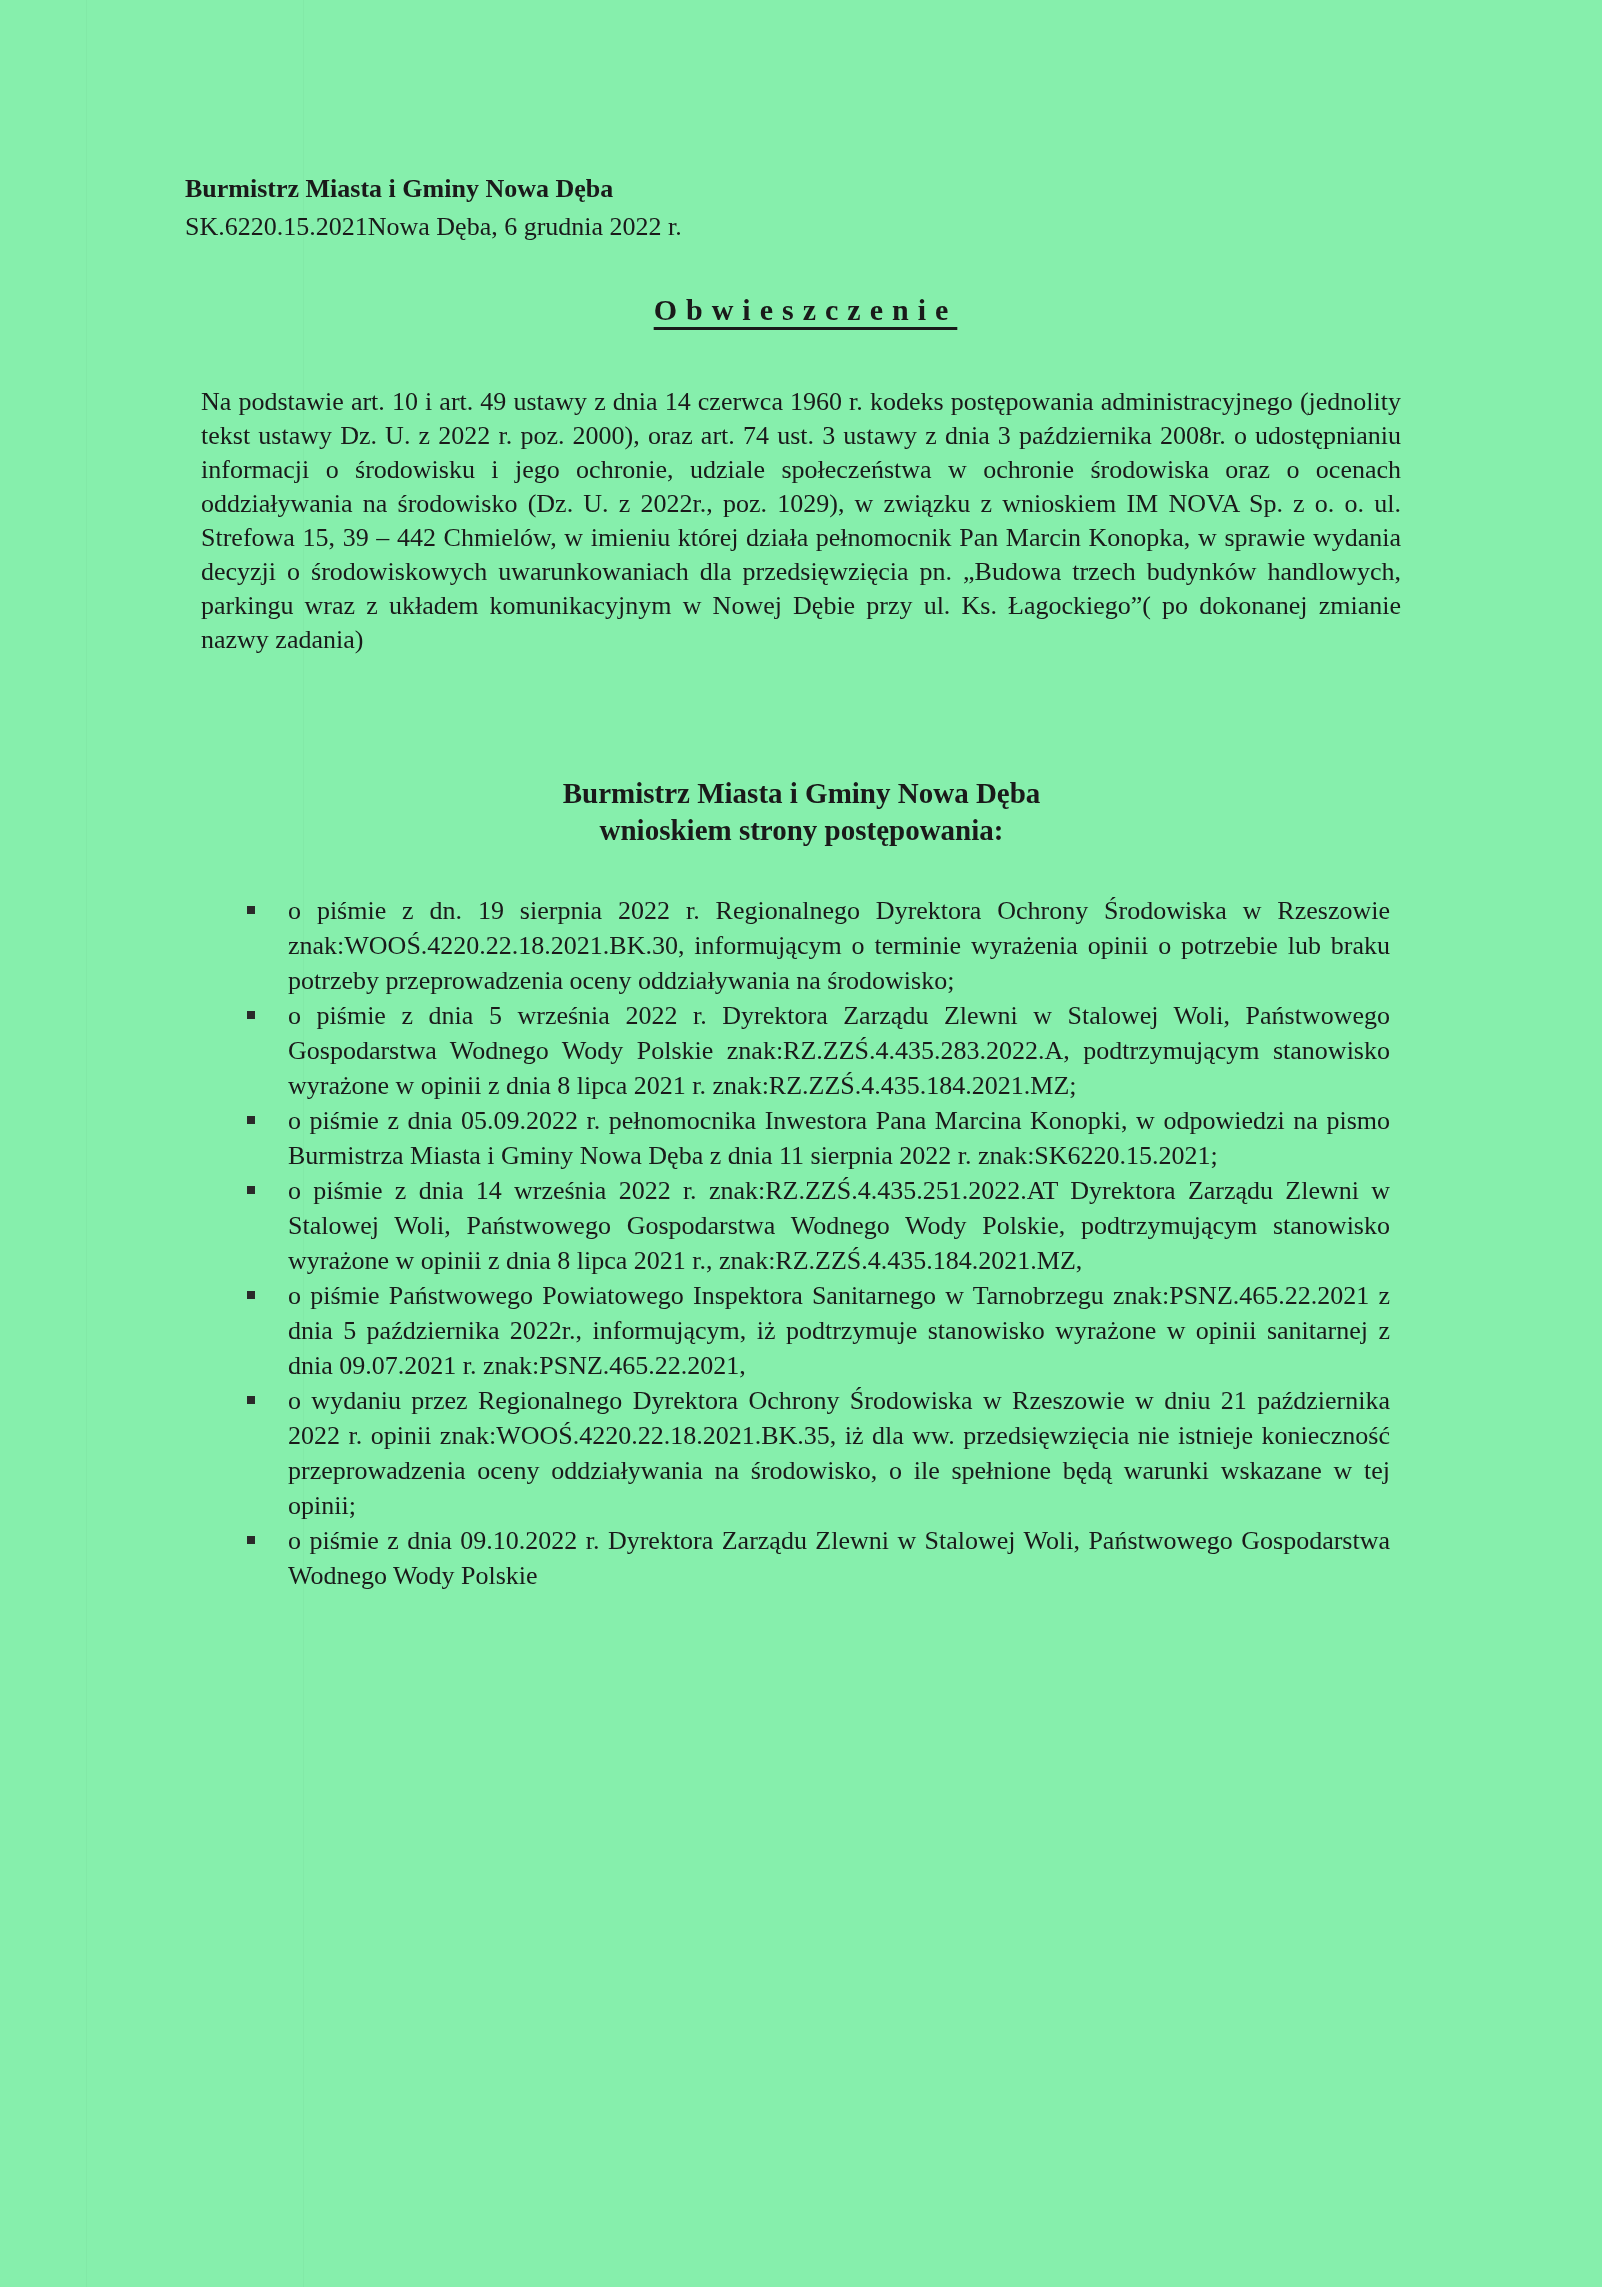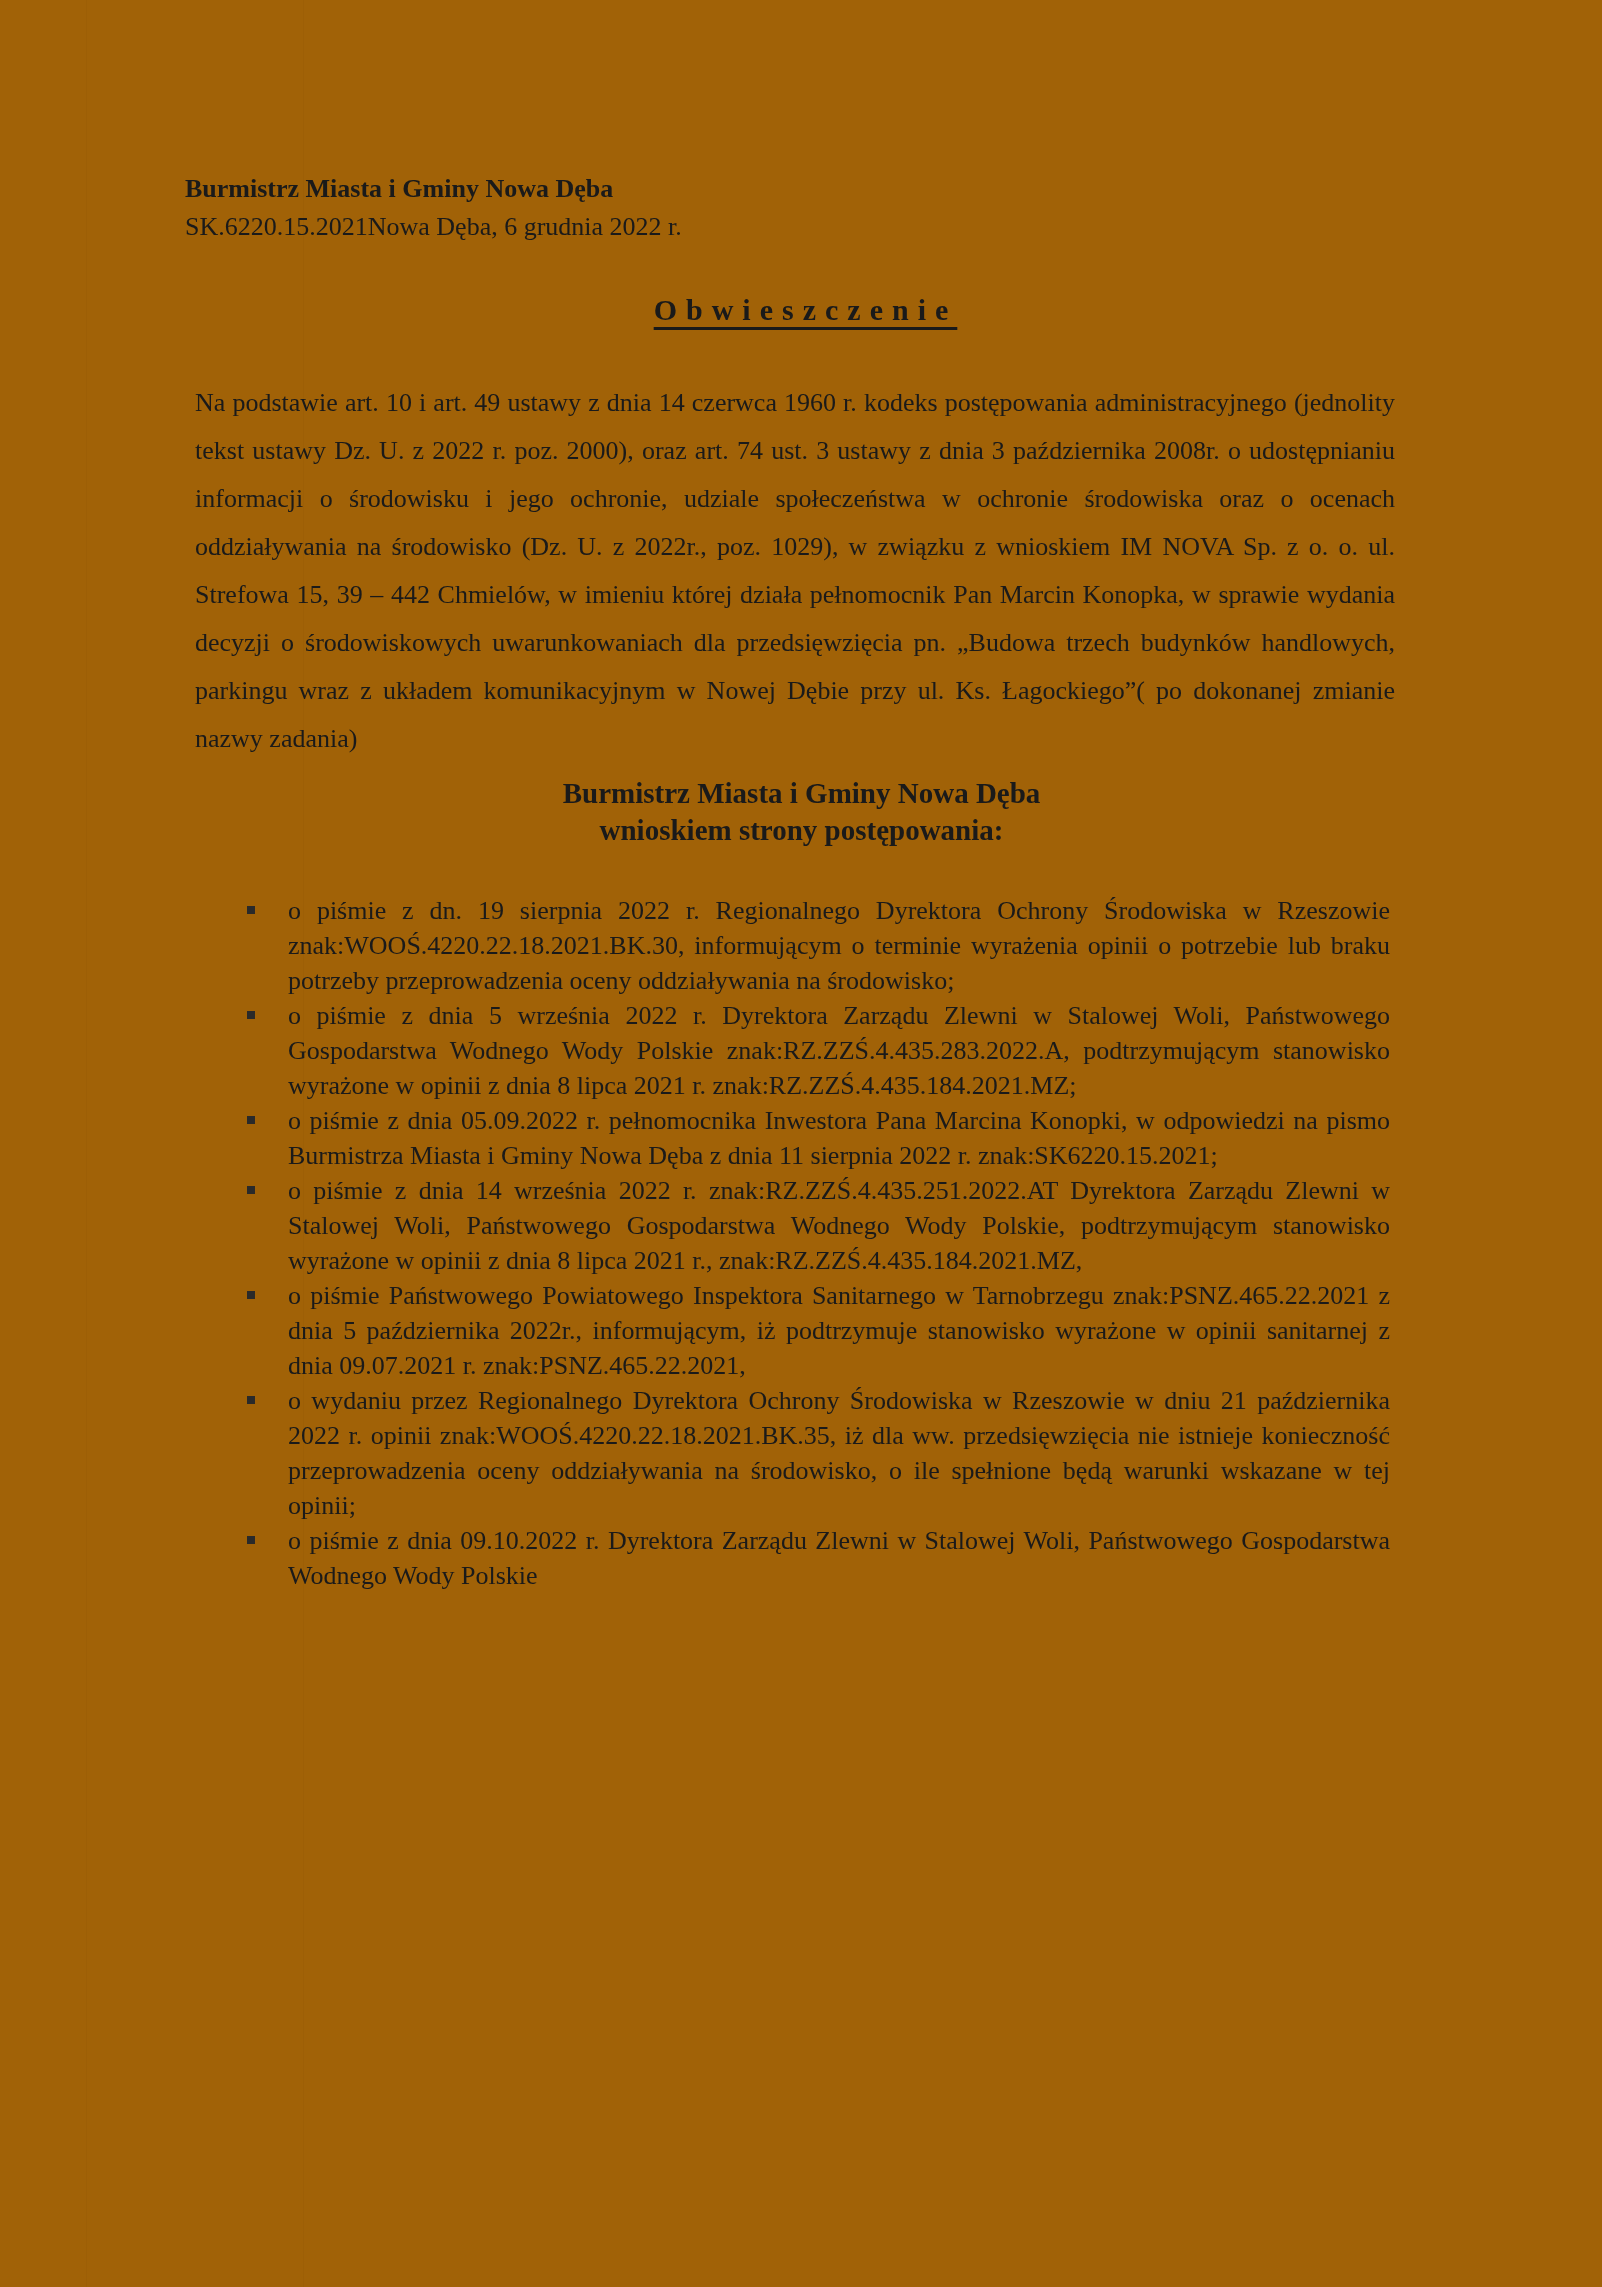--- a/index.html
+++ b/index.html
@@ -13,21 +13,21 @@
       position: relative;
       overflow: hidden;
       font-family: "Liberation Serif", "DejaVu Serif", serif;
       color: #1a1a1a;
     }
     .page {
       position: absolute;
       left: 0; top: 0;
       width: 1603px;
       height: 2288px;
-      background: #a16207;
+      background: #86efac;
     }
     .scan-line {
       position: absolute;
       top: 0;
       width: 1px;
       height: 2288px;
       background: rgba(0,0,0,0.025);
     }
     .header {
       position: absolute;
@@ -60,23 +60,23 @@
       text-decoration-thickness: 3px;
       text-underline-offset: 7px;
       margin-left: 8px;
     }
     .intro {
       position: absolute;
       left: 185px;
       top: 369px;
       width: 1200px;
       font-size: 26px;
-      line-height: 48px;
+      line-height: 34px;
       text-align: justify;
-      margin: 10px;
+      margin: 16px;
     }
     .section-heading {
       position: absolute;
       left: 0;
       top: 775px;
       width: 1603px;
       text-align: center;
       font-weight: bold;
       font-size: 29px;
       line-height: 37px;

